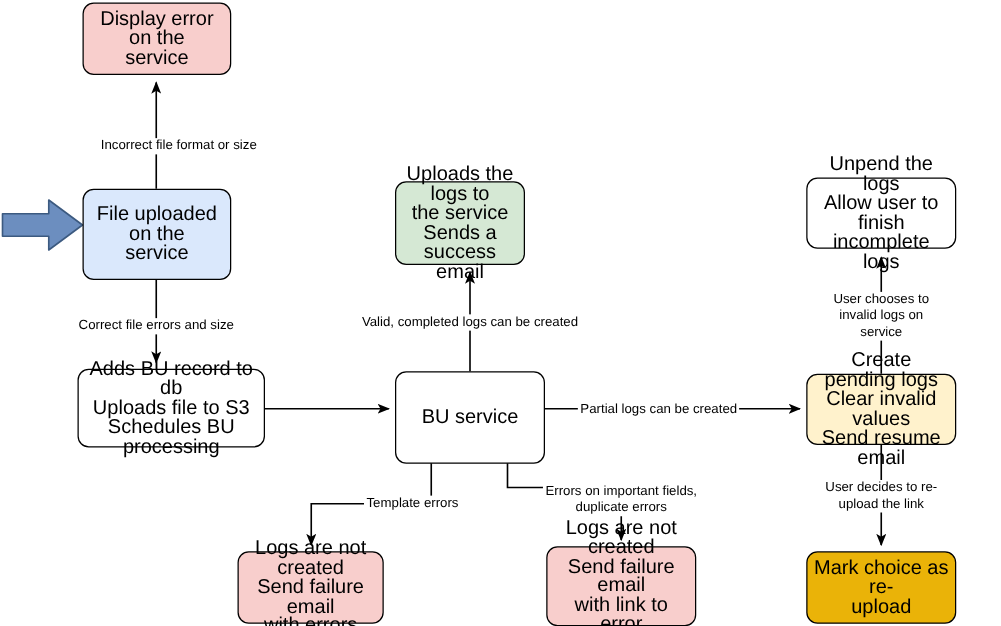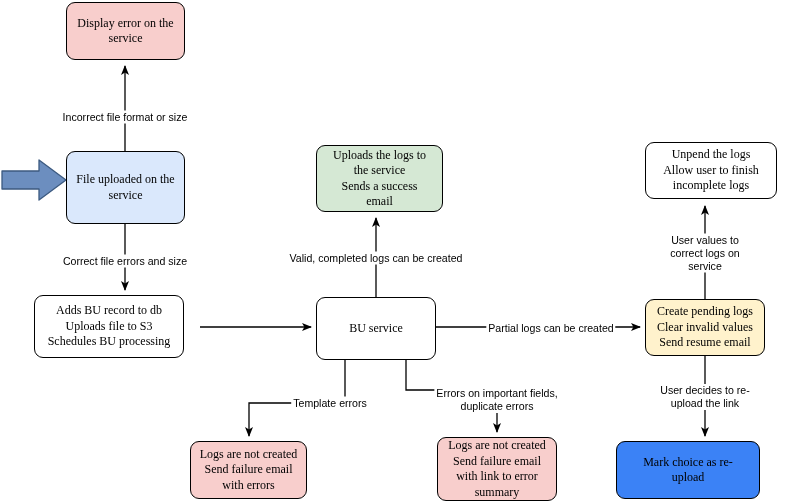--- a/index.html
+++ b/index.html
@@ -26,27 +26,26 @@
   }
   .node {
     position: absolute;
     box-sizing: border-box;
     border: 1.4px solid #000000;
     border-radius: 9px;
     display: flex;
     align-items: center;
     justify-content: center;
     text-align: center;
-    font-size: 12px;
+    font-size: 16px;
     line-height: 15.5px;
     color: #000000;
     padding: 2px 5px;
     z-index: 3;
     white-space: pre-line;
-    font-family: Liberation Serif, serif;
   }
   .edge-label {
     position: absolute;
     font-size: 10.6px;
     line-height: 13px;
     color: #000000;
     text-align: center;
     background: #ffffff;
     padding: 0 2px;
     z-index: 4;
@@ -86,60 +85,60 @@
 
     <path d="M2,171 L39,171 L39,160 L66,180 L39,200 L39,189 L2,189 Z" fill="#6c8ebf" stroke="#3c5a80" stroke-width="1.3" stroke-linejoin="round"></path>
   </svg>
 
   <div class="node" style="left:66px;top:2px;width:119px;height:58px;background:#f8cecc;">Display error on the
 service</div>
 
   <div class="node" style="left:66px;top:151px;width:119px;height:73px;background:#dae8fc;">File uploaded on the
 service</div>
 
-  <div class="node" style="left:34px;top:295px;width:150px;height:63px;background:#ffffff;">Adds BU record to db
+  <div class="node" style="left:62px;top:295px;width:150px;height:63px;background:#ffffff;">Adds BU record to db
 Uploads file to S3
 Schedules BU processing</div>
 
-  <div class="node" style="left:316px;top:145px;width:127px;height:67px;background:#d5e8d4;">Uploads the logs to
+  <div class="node" style="left:316px;top:145px;width:104px;height:67px;background:#d5e8d4;">Uploads the logs to
 the service
 Sends a success
 email</div>
 
-  <div class="node" style="left:316px;top:297px;width:120px;height:63px;background:#ffffff;">BU service</div>
+  <div class="node" style="left:316px;top:297px;width:120px;height:74px;background:#ffffff;">BU service</div>
 
   <div class="node" style="left:190px;top:441px;width:117px;height:58px;background:#f8cecc;">Logs are not created
 Send failure email
 with errors</div>
 
   <div class="node" style="left:437px;top:437px;width:120px;height:64px;background:#f8cecc;">Logs are not created
 Send failure email
 with link to error
 summary</div>
 
-  <div class="node" style="left:645px;top:142px;width:132px;height:57px;background:#ffffff;">Unpend the logs
+  <div class="node" style="left:645px;top:142px;width:120px;height:57px;background:#ffffff;">Unpend the logs
 Allow user to finish
 incomplete logs</div>
 
   <div class="node" style="left:645px;top:299px;width:120px;height:57px;background:#fff2cc;">Create pending logs
 Clear invalid values
 Send resume email</div>
 
-  <div class="node" style="left:616px;top:441px;width:144px;height:58px;background:#3b82f6;">Mark choice as re-
+  <div class="node" style="left:645px;top:441px;width:120px;height:58px;background:#eab308;">Mark choice as re-
 upload</div>
 
-  <div class="edge-label" style="left:125px;top:117px;">Incorrect file format or size</div>
+  <div class="edge-label" style="left:143px;top:117px;">Incorrect file format or size</div>
 
   <div class="edge-label" style="left:125px;top:261px;">Correct file errors and size</div>
 
   <div class="edge-label" style="left:376px;top:258px;">Valid, completed logs can be created</div>
 
-  <div class="edge-label" style="left:551px;top:328px;">Partial logs can be created</div>
+  <div class="edge-label" style="left:527px;top:328px;">Partial logs can be created</div>
 
-  <div class="edge-label" style="left:705px;top:253px;">User values to correct logs on service</div>
+  <div class="edge-label" style="left:705px;top:253px;">User chooses to invalid logs on service</div>
 
   <div class="edge-label" style="left:330px;top:403px;">Template errors</div>
 
   <div class="edge-label" style="left:450px;top:400px;margin-left:47px;">Errors on important fields,
 duplicate errors</div>
 
   <div class="edge-label" style="left:705px;top:397px;">User decides to re-upload the link</div>
 
 </div>
 

